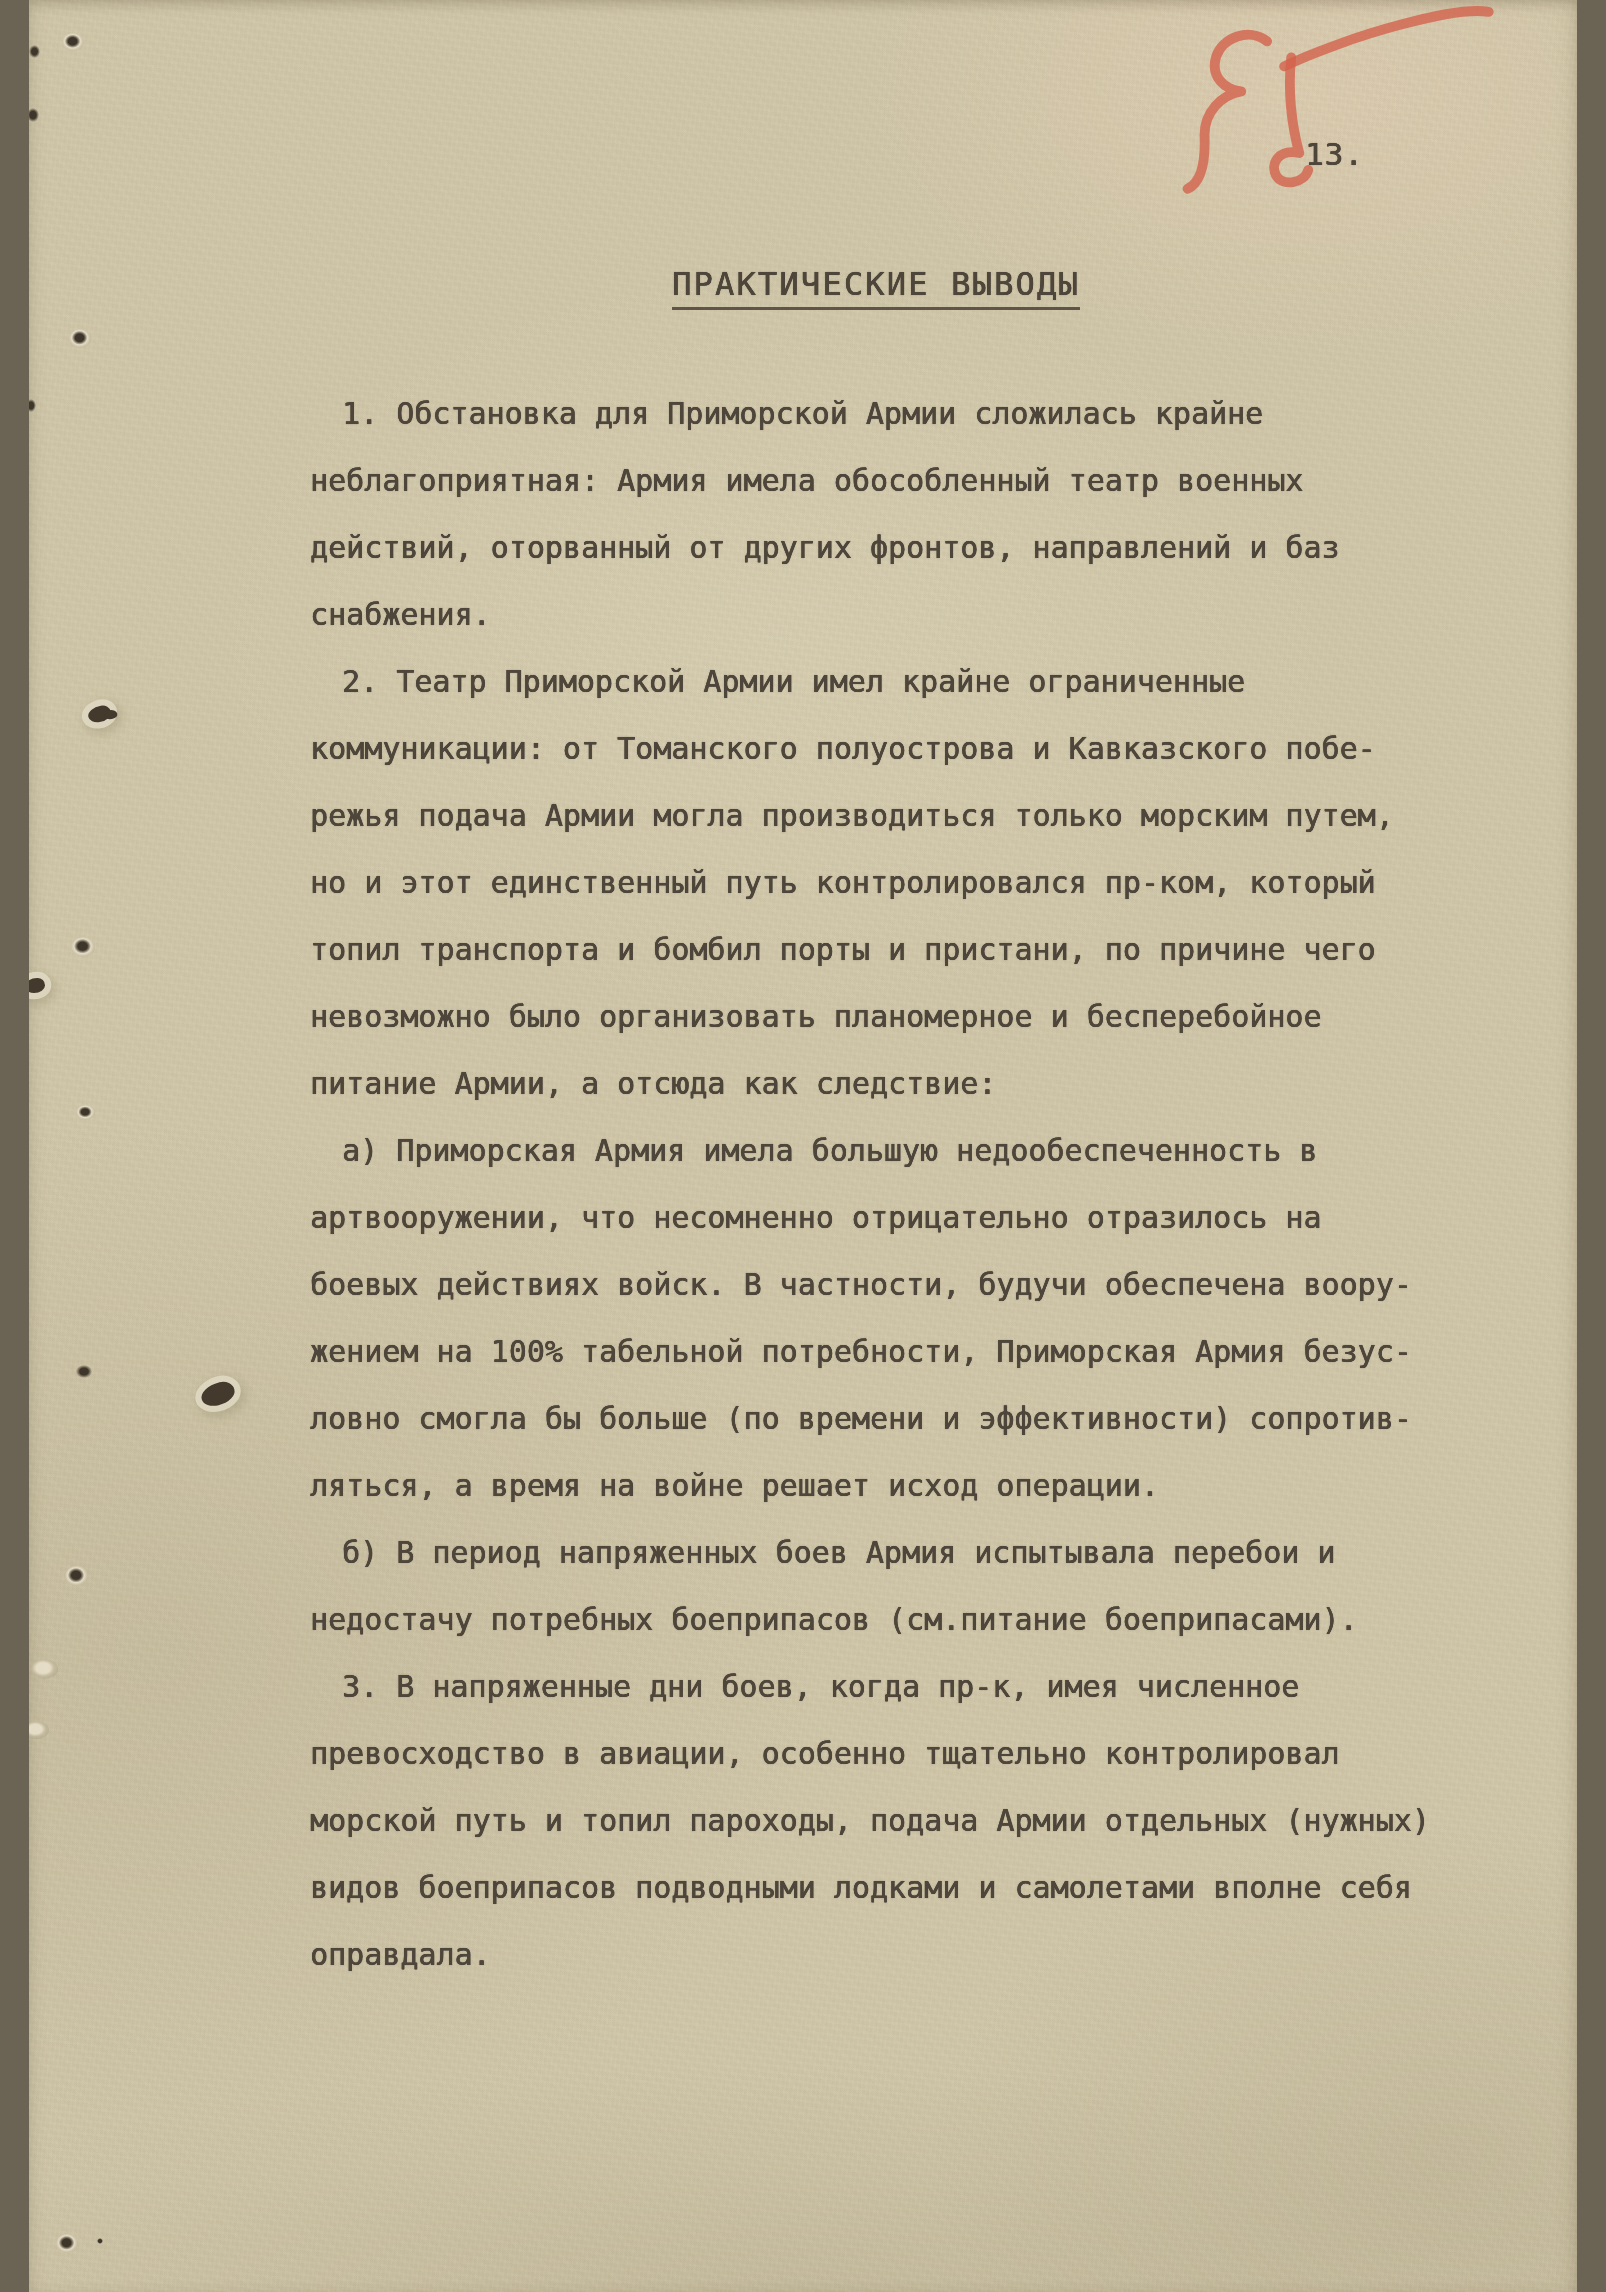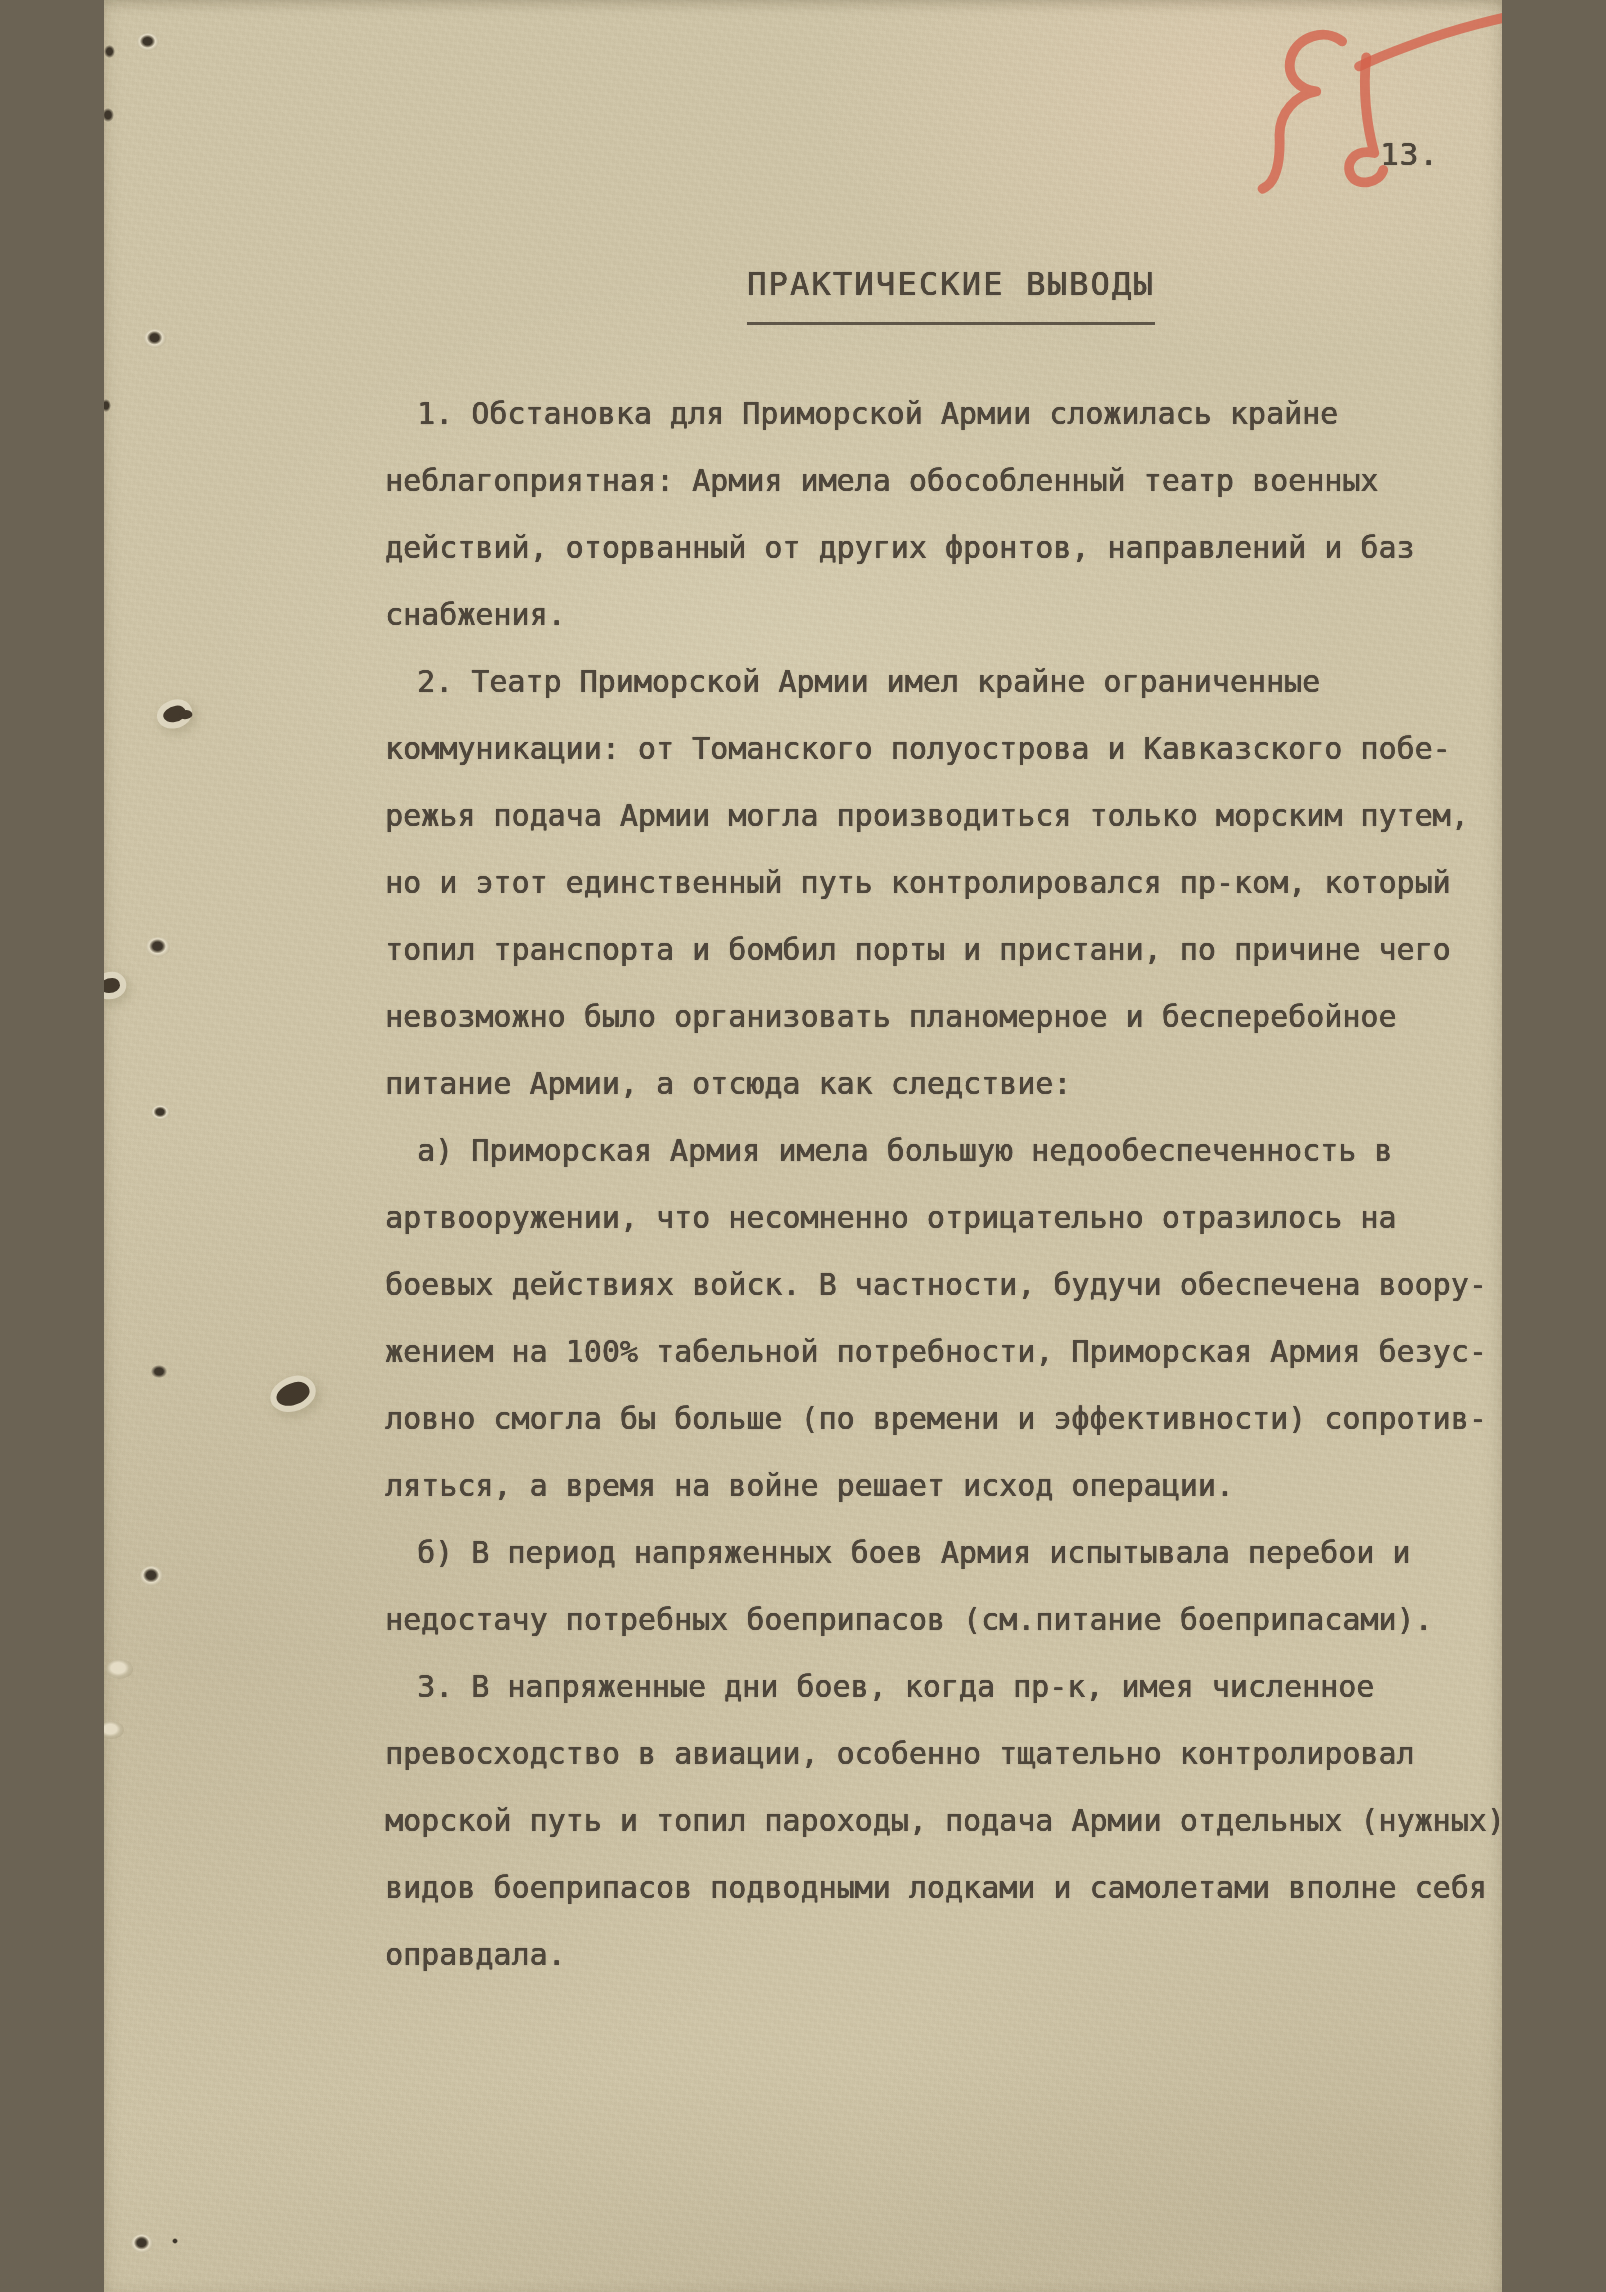--- a/index.html
+++ b/index.html
@@ -1,18 +1,18 @@
 <!DOCTYPE html>
 <html lang="ru" style="--paper: #cfc5a8; --ink: #4e463b;font-size:14.3px"><head>
 <meta charset="utf-8">
 <style>
   html,body{margin:0;padding:0;background:#6b6354;}
   .page{
     position:relative;
-    width:1398px;height:2293px;
+    width:1548px;height:2293px;
     margin:0 auto;
     overflow:hidden;
     background:
       radial-gradient(ellipse 627px 376px at 82% 4%,  rgba(238,212,186,.38), transparent 70%),
       radial-gradient(ellipse 806px 537px at 48% 28%, rgba(255,248,226,.14), transparent 72%),
       radial-gradient(ellipse 896px 716px at 8% 72%, rgba(122,108,78,.10), transparent 75%),
       radial-gradient(ellipse 734px 466px at 92% 94%, rgba(128,112,80,.13), transparent 72%),
       radial-gradient(ellipse 1343px 287px at 50% 100%,rgba(108,94,64,.11), transparent 80%),
       var(--paper,#cfc5a8);
     box-shadow: inset 0 7.2px 16px -7.2px rgba(92,82,56,.35),
@@ -31,21 +31,21 @@
     color:var(--ink,#4e463b);
     text-shadow: 0.4px 0 currentColor, 0 0.4px currentColor, 0 0 1.2px rgba(72,62,50,.55);
   }
   .page-number{
     position:absolute;left:1276px;top:136px;
     font-size:31px;letter-spacing:0.9px;
   }
   .doc-title{
     position:absolute;left:643px;top:265px;
     font-size:32px;letter-spacing:2.2px;
-    padding-bottom:19px;
+    padding-bottom:4px;
     border-bottom:3.1px solid rgba(74,66,55,.85);
   }
   .body-text{
     position:absolute;left:269px;top:380px;width:1173px;
     font-size:30px;line-height:67px;
     white-space:pre;
     margin-left:12px;
   }
   .body-text .line{height:67px;}
   .body-text .indent{padding-left:32px;}

